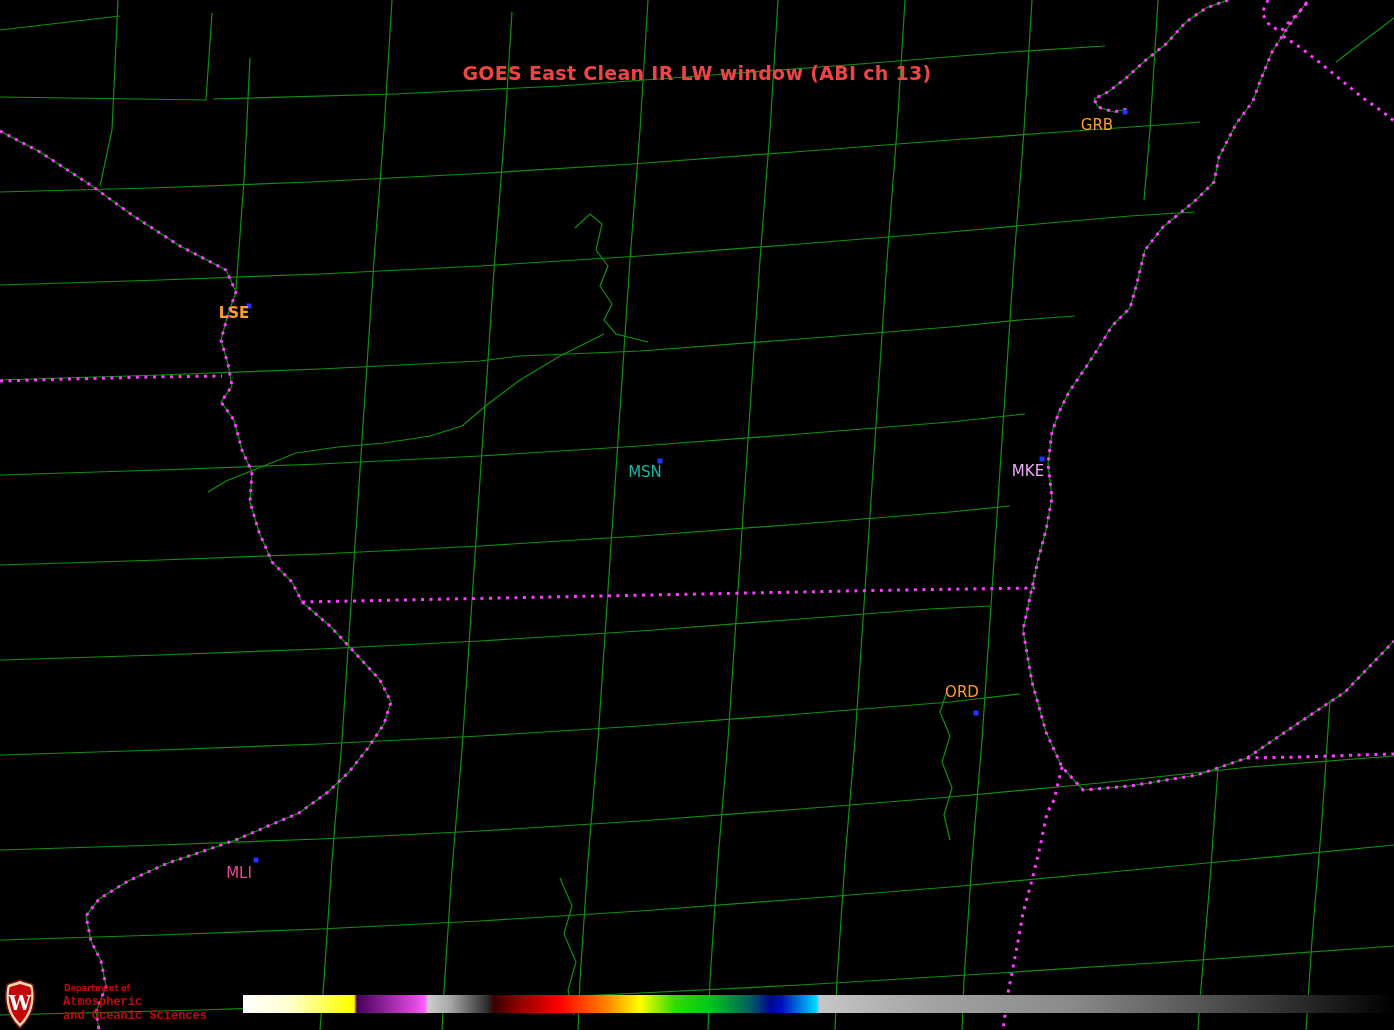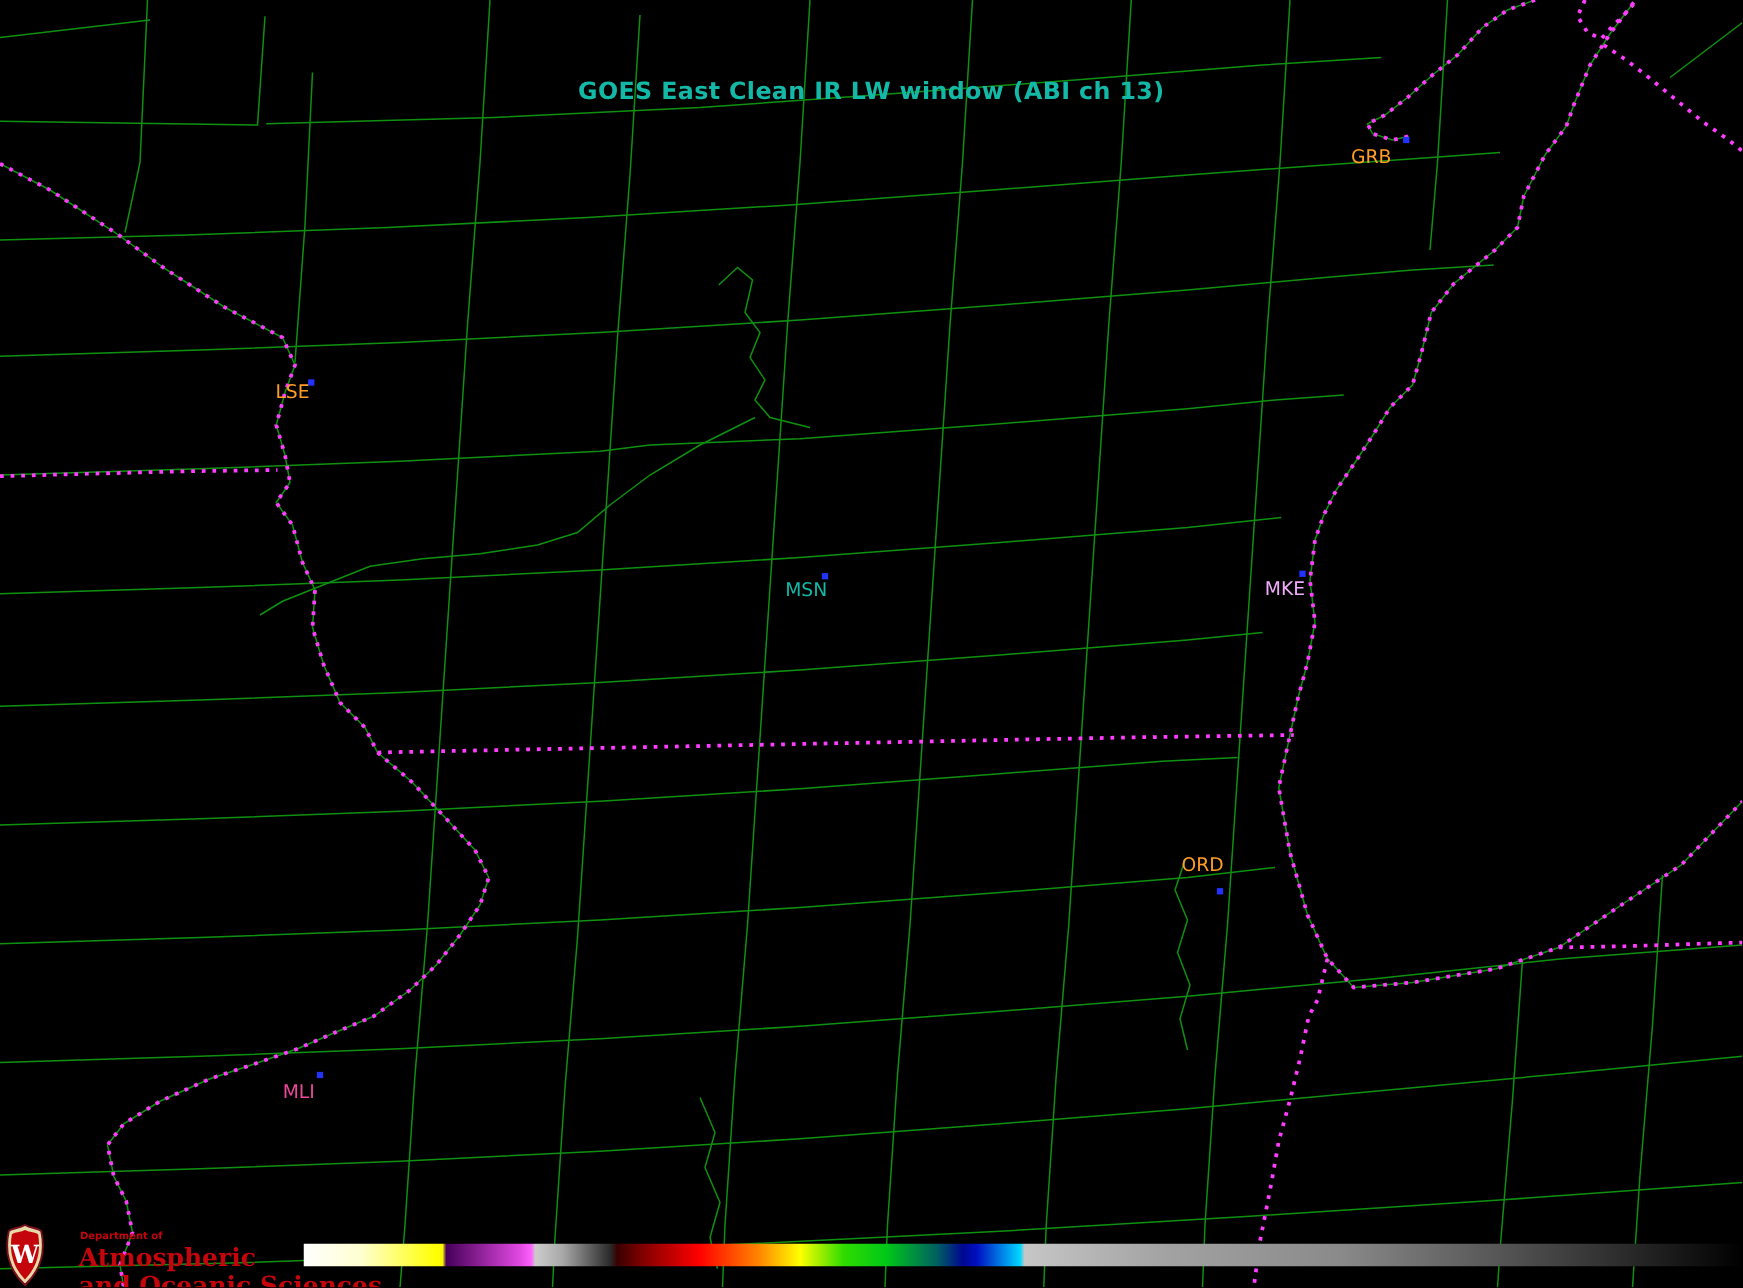--- a/index.html
+++ b/index.html
@@ -8,21 +8,21 @@
   #boundaries{position:absolute;left:0;top:0;width:100%;height:100%;}
   #title{position:absolute;left:0;top:13px;width:100%;text-align:center;
          font-weight:bold;font-size:19px;line-height:24px;white-space:pre;
          letter-spacing:.3px;}
   .city{position:absolute;transform:translate(-50%,-50%);font-size:15px;}
   .city-marker{position:absolute;width:5px;height:5px;transform:translate(-50%,-50%);}
   #colorbar{position:absolute;}
   #credit{position:absolute;left:3px;top:979px;display:flex;align-items:flex-start;}
   #credit .txt{margin-left:26px;font-family:"DejaVu Serif",serif;line-height:1;}
   #credit .dept{font-size:8px;font-weight:bold;margin:6px 0 3px 1px;font-family:"DejaVu Sans",sans-serif;}
-  #credit .big{font-size:20px;font-weight:bold;margin-bottom:2px;}
+  #credit .big{font-size:12px;font-weight:bold;margin-bottom:2px;font-family:Liberation Mono, monospace;}
 </style>
 </head>
 <body>
 
 <div id="stage" style="background: rgb(0, 0, 0);">
 
   <svg id="boundaries" viewBox="0 0 1394 1030" xmlns="http://www.w3.org/2000/svg">
       <polyline points="0,30 120,16" fill="none" stroke="#0f9110" stroke-width="1.2"></polyline>
       <polyline points="0,97 206,100 212,13" fill="none" stroke="#0f9110" stroke-width="1.2"></polyline>
       <polyline points="213,99 395,94 560,86 700,76 860,64 1010,52 1105,46" fill="none" stroke="#0f9110" stroke-width="1.2"></polyline>
@@ -61,29 +61,29 @@
       <polyline points="302,602 500,598 700,594 900,590 1035,588" fill="none" stroke="#ff3cff" stroke-width="3" stroke-dasharray="3 5.5"></polyline>
       <polyline points="302,602 330,626 356,654 380,680 391,702 384,724 368,748 349,772 328,792 299,813 268,826 238,839 204,851 168,863 128,881 99,899 86,916 91,941 101,961 106,986 96,1012 99,1030" fill="none" stroke="#ff3cff" stroke-width="3" stroke-dasharray="3 5.5"></polyline>
       <polyline points="1307,2 1297,15 1288,27 1272,52 1259,84 1253,101 1236,124 1219,157 1214,182 1196,200 1163,227 1145,250 1137,283 1130,308 1112,326 1099,347 1086,367 1069,392 1059,412 1052,432 1048,464 1052,498 1046,530 1038,560 1023,630 1032,682 1046,732 1062,767 1083,790 1130,786 1197,775 1247,758 1300,722 1345,692 1394,641" fill="none" stroke="#ff3cff" stroke-width="3" stroke-dasharray="3 5.5"></polyline>
       <polyline points="1228,0 1206,8 1186,22 1166,44 1146,60 1126,78 1108,92 1094,99 1098,107 1114,112 1127,109" fill="none" stroke="#ff3cff" stroke-width="3" stroke-dasharray="3 5.5"></polyline>
       <polyline points="1268,0 1262,13 1270,26 1281,31 1290,21 1300,11 1308,2" fill="none" stroke="#ff3cff" stroke-width="3" stroke-dasharray="3 5.5"></polyline>
       <polyline points="1283,36 1301,48 1319,62 1341,80 1363,98 1383,112 1394,121" fill="none" stroke="#ff3cff" stroke-width="3" stroke-dasharray="3 5.5"></polyline>
       <polyline points="1062,767 1054,800 1047,813 1040,847 1032,880 1023,913 1017,947 1008,993 1003,1030" fill="none" stroke="#ff3cff" stroke-width="3" stroke-dasharray="3 5.5"></polyline>
       <polyline points="1247,758 1300,757 1360,755 1394,754" fill="none" stroke="#ff3cff" stroke-width="3" stroke-dasharray="3 5.5"></polyline>
     </svg>
 
-  <div id="title" style="color: #14b8a6;">
+  <div id="title" style="color: #ef4444;">
     <div>GOES East Clean IR LW window (ABI ch 13)</div>
   </div>
 
   <div id="cities">
       <div class="city-marker" style="left: 1125px; top: 112px; background: rgb(34, 51, 255);"></div>
       <div class="city" style="left: 1097px; top: 125px; color: rgb(255, 157, 38); text-align: right;">GRB</div>
       <div class="city-marker" style="left: 249px; top: 306px; background: rgb(34, 51, 255);"></div>
-      <div class="city" style="left: 234px; top: 313px; color: rgb(255, 157, 38);">LSE</div>
+      <div class="city" style="left: 234px; top: 313px; color: rgb(255, 157, 38); font-weight: bold;">LSE</div>
       <div class="city-marker" style="left: 660px; top: 461px; background: rgb(34, 51, 255);"></div>
       <div class="city" style="left: 645px; top: 472px; color: #14b8a6;">MSN</div>
       <div class="city-marker" style="left: 1042px; top: 459px; background: rgb(34, 51, 255);"></div>
       <div class="city" style="left: 1028px; top: 471px; color: #f0abfc;">MKE</div>
       <div class="city-marker" style="left: 976px; top: 713px; background: rgb(34, 51, 255);"></div>
       <div class="city" style="left: 962px; top: 692px; color: rgb(255, 157, 38); text-align: right;">ORD</div>
       <div class="city-marker" style="left: 256px; top: 860px; background: rgb(34, 51, 255);"></div>
       <div class="city" style="left: 239px; top: 873px; color: #ec4899;">MLI</div>
     </div>
 

